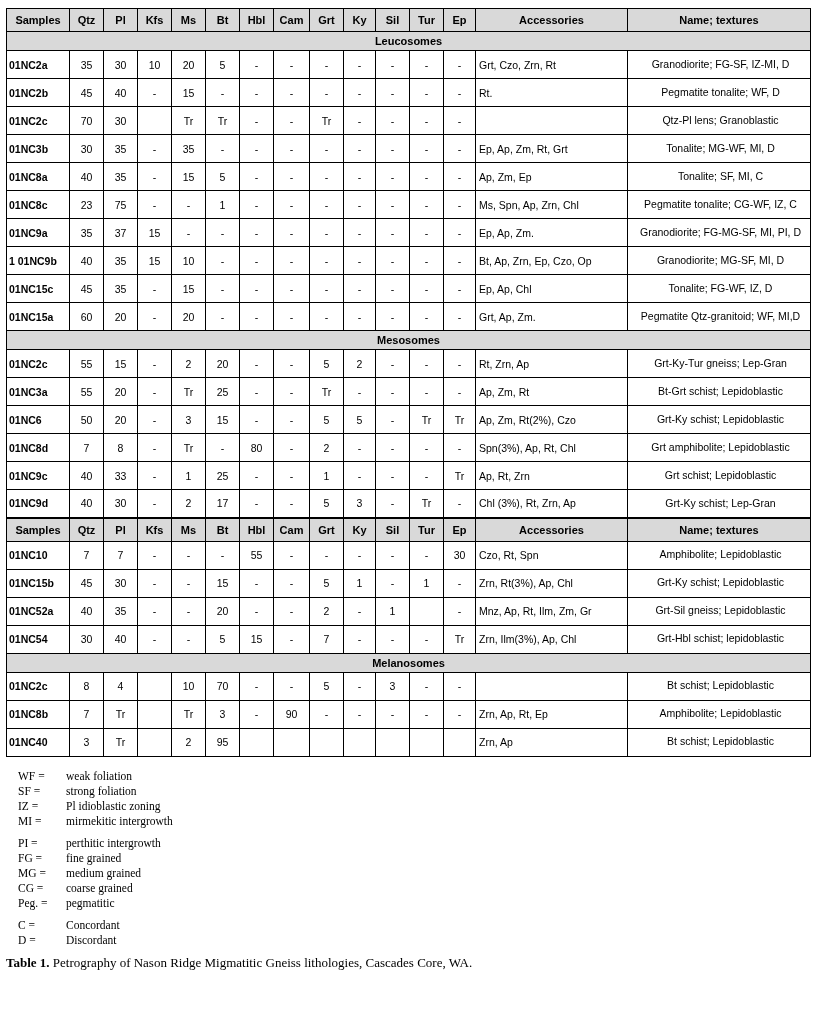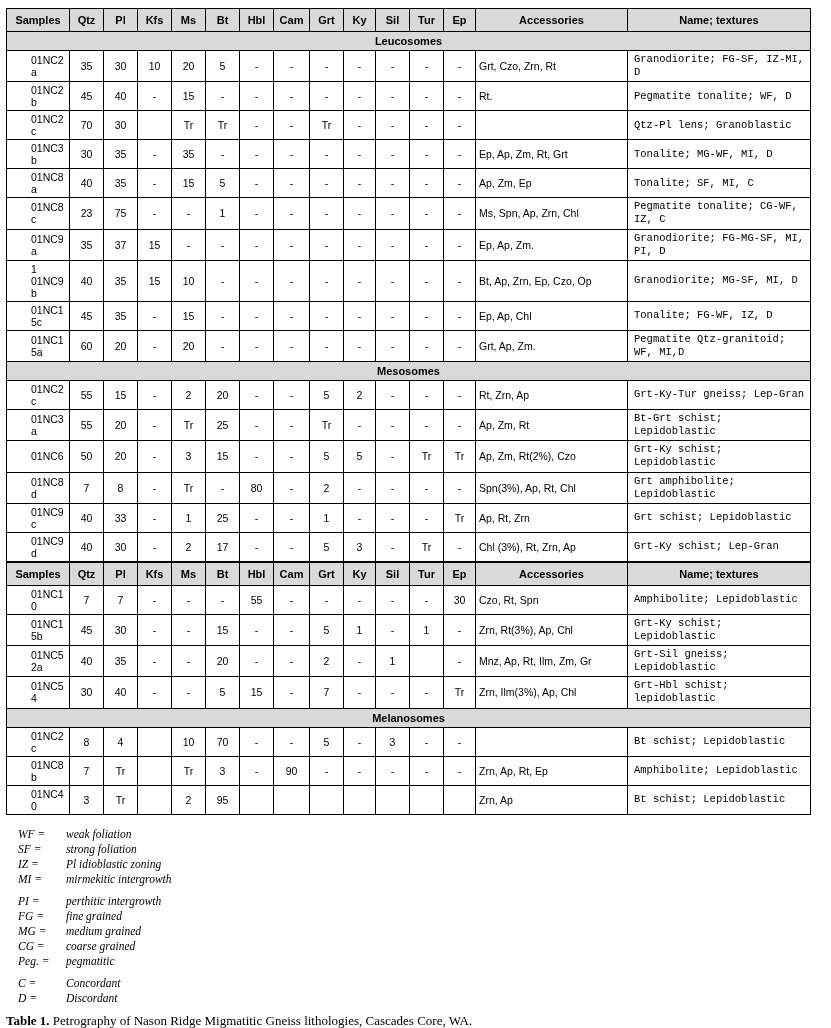--- a/index.html
+++ b/index.html
@@ -29,27 +29,27 @@
     padding: 5px 2px;
   }
   tr.section-row td {
     background: var(--header-bg, #d9d9d9);
     font-weight: bold;
     font-size: 11px;
     padding: 3px;
     margin-top: 48px;
   }
   tr.data-row { height: 28px; }
-  tr.data-row td.col-sample { text-align: left; padding-left: 24px; }
+  tr.data-row td.col-sample { text-align: left; padding-left: 2px; font-weight: bold; }
   tr.data-row td.col-accessories { text-align: left; }
-  tr.data-row td.col-name { text-align: left; padding-left: 6px; line-height: 1.25; font-family: Liberation Mono, monospace; }
+  tr.data-row td.col-name { text-align: center; padding-left: 6px; line-height: 1.25; }
   tr.repeat-header th { border-top: 2px solid #000; }
 
   .legend { margin: 12px 0 4px 12px; font-size: 11.5px; font-family: "Liberation Serif", serif; }
-  .legend-group { margin-bottom: 7px; font-style: italic; }
+  .legend-group { margin-bottom: 7px; }
   .legend-line { display: flex; line-height: 15px; }
   .legend-abbr { width: 48px; flex: 0 0 48px; }
   .legend-meaning { flex: 1; }
 
   .footnote { font-size: 11px; margin: 6px 0 2px 0; font-family: "Liberation Serif", serif; }
   .caption { font-size: 13px; margin: 5px 0 0 0; font-family: "Liberation Serif", serif; }
   .caption b { font-weight: bold; }
 </style>
 </head>
 <body>

